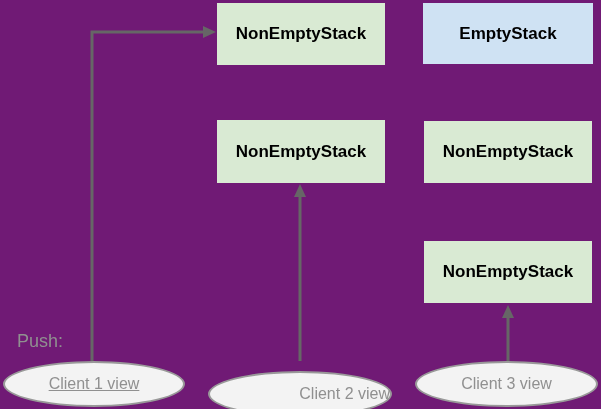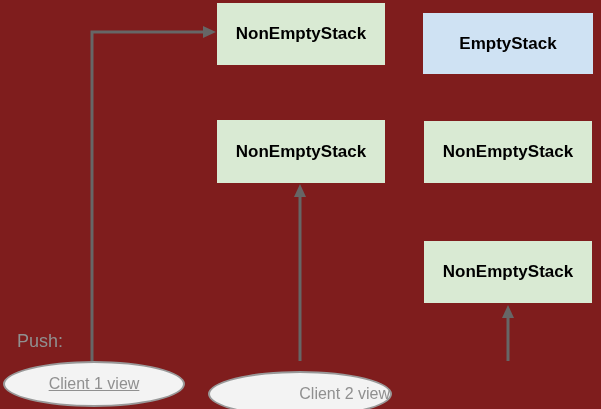--- a/index.html
+++ b/index.html
@@ -5,21 +5,21 @@
   html, body {
     margin: 0;
     padding: 0;
     background: #ffffff;
     font-family: "Liberation Sans", sans-serif;
   }
   .canvas {
     position: relative;
     width: 601px;
     height: 409px;
-    background: #7f1d1d;
+    background: #701a75;
     overflow: hidden;
   }
   .arrows-layer {
     position: absolute;
     left: 0;
     top: 0;
     width: 601px;
     height: 409px;
   }
   .node-box {
@@ -29,21 +29,21 @@
     justify-content: center;
     font-weight: bold;
     font-size: 17px;
     color: var(--box-text, #000000);
     text-align: center;
   }
   .node-box.green { background: var(--green-box, #d9ead3); }
   .node-box.blue  { background: var(--blue-box,  #cfe2f3); }
 
   .box-top-left     { left: 217px; top: 3px;   width: 168px; height: 62px; }
-  .box-top-right    { left: 423px; top: 13px;   width: 170px; height: 61px; }
+  .box-top-right    { left: 423px; top: 3px;   width: 170px; height: 61px; }
   .box-mid-left     { left: 217px; top: 120px; width: 168px; height: 63px; }
   .box-mid-right    { left: 424px; top: 121px; width: 168px; height: 62px; }
   .box-bottom-right { left: 424px; top: 241px; width: 168px; height: 62px; }
 
   .client-ellipse {
     position: absolute;
     border-radius: 50%;
     background: var(--ellipse-fill, #f3f3f3);
     border: 2px solid var(--ellipse-stroke, #999999);
     box-sizing: border-box;
@@ -105,14 +105,17 @@
   <div class="push-label">Push:</div>
 
   <div class="client-ellipse ellipse-1">
     <span>Client 1 view</span>
   </div>
 
   <div class="client-ellipse ellipse-2">
     <span>Client 2 view</span>
   </div>
 
+  <div class="client-ellipse ellipse-3">
+    <span>Client 3 view</span>
+  </div>
 
 </div>
 
 </body></html>

